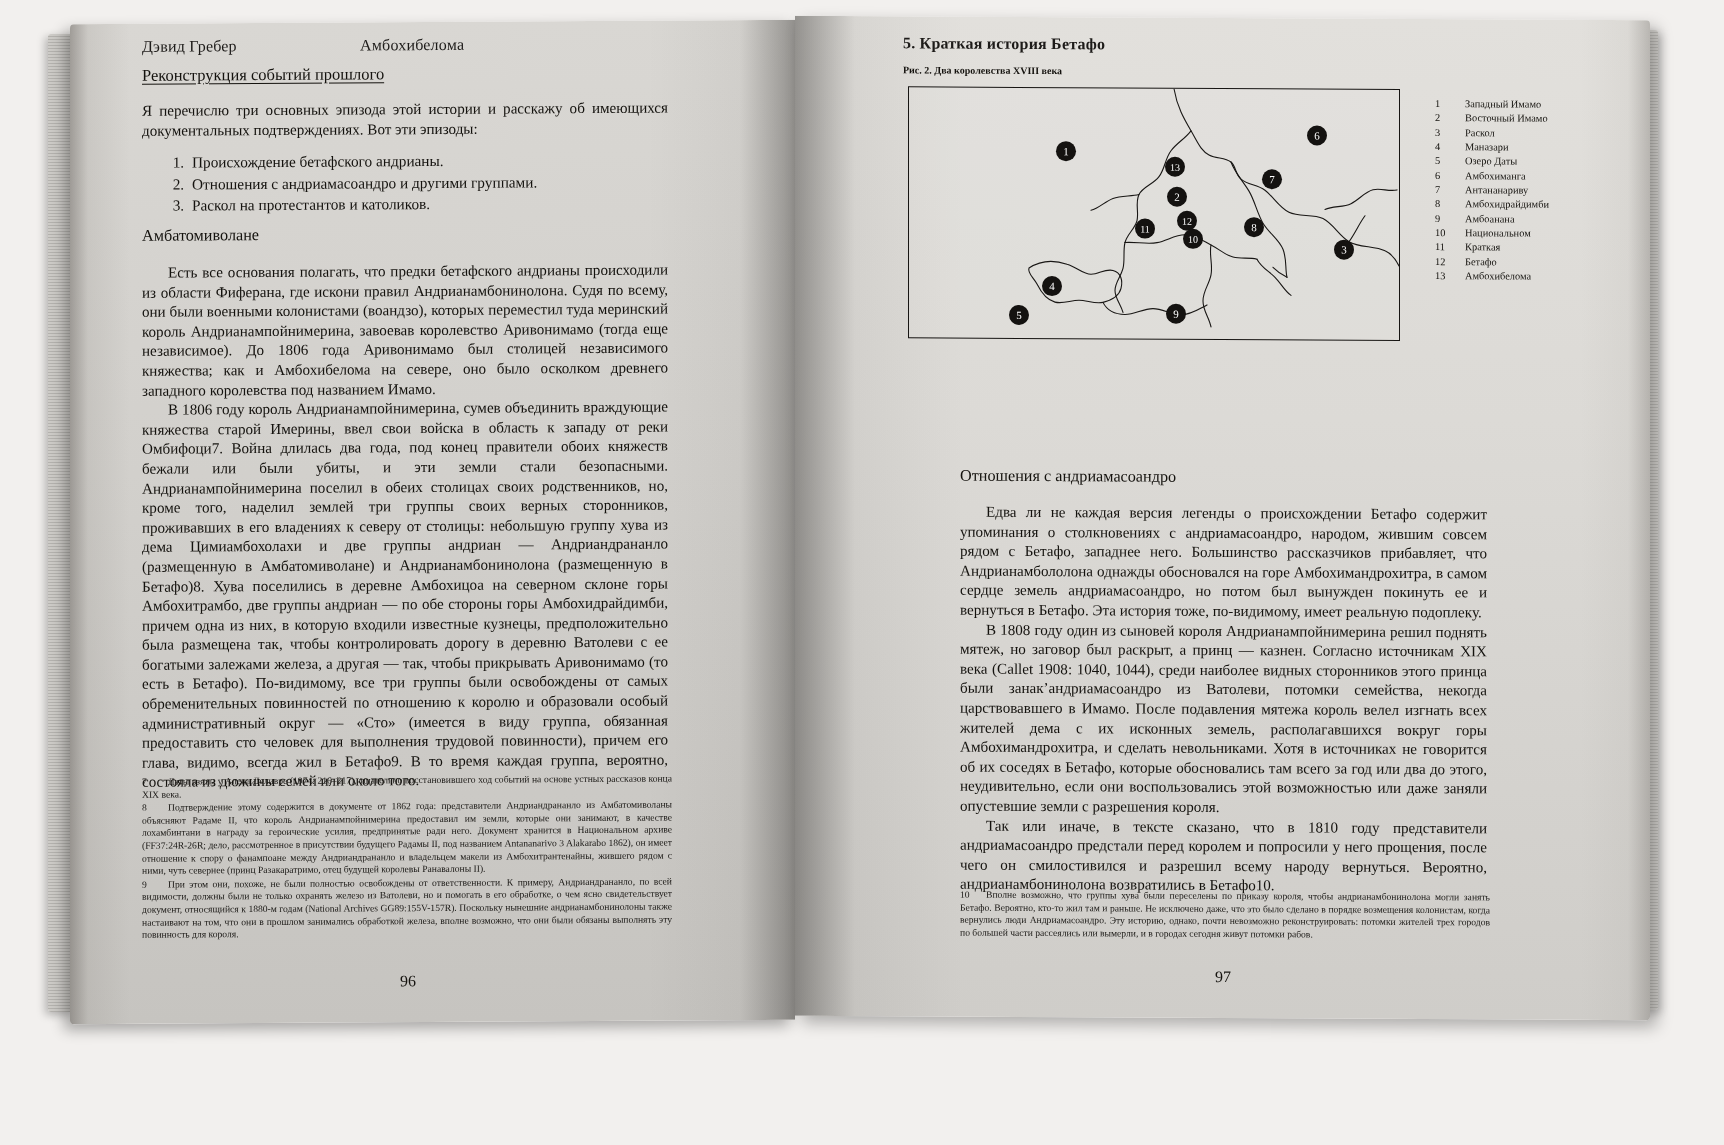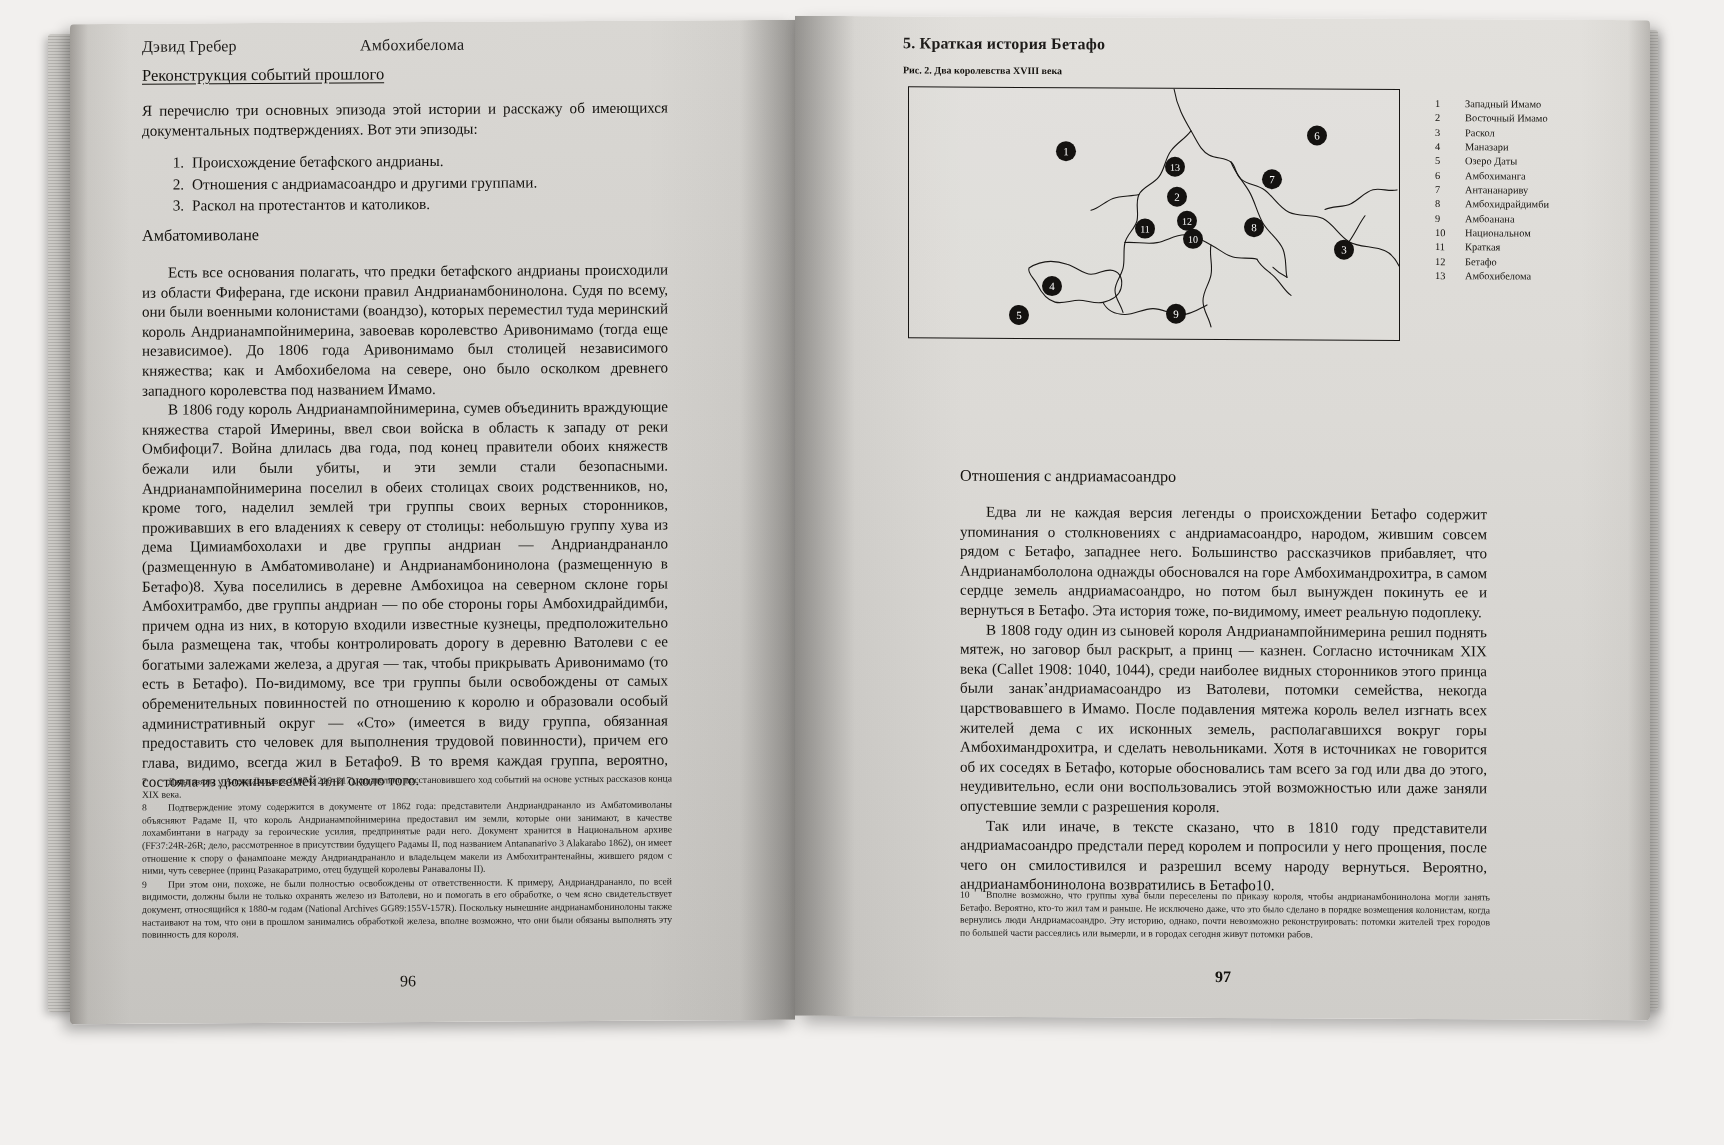--- a/index.html
+++ b/index.html
@@ -360,17 +360,17 @@
       <div class="col body-text" style="left:165px; top:486px; width:527px;">
         <p>Едва ли не каждая версия легенды о происхождении Бетафо содержит упоминания о столкновениях с андриамасоандро, народом, жившим совсем рядом с Бетафо, западнее него. Большинство рассказчиков прибавляет, что Андрианамбололона однажды обосновался на горе Амбохимандрохитра, в самом сердце земель андриамасоандро, но потом был вынужден покинуть ее и вернуться в Бетафо. Эта история тоже, по-видимому, имеет реальную подоплеку.</p>
         <p>В 1808 году один из сыновей короля Андрианампойнимерина решил поднять мятеж, но заговор был раскрыт, а принц — казнен. Согласно источникам XIX века (Callet 1908: 1040, 1044), среди наиболее видных сторонников этого принца были занак’андриамасоандро из Ватолеви, потомки семейства, некогда царствовавшего в Имамо. После подавления мятежа король велел изгнать всех жителей дема с их исконных земель, располагавшихся вокруг горы Амбохимандрохитра, и сделать невольниками. Хотя в источниках не говорится об их соседях в Бетафо, которые обосновались там всего за год или два до этого, неудивительно, если они воспользовались этой возможностью или даже заняли опустевшие земли с разрешения короля.</p>
         <p>Так или иначе, в тексте сказано, что в 1810 году представители андриамасоандро предстали перед королем и попросили у него прощения, после чего он смилостивился и разрешил всему народу вернуться. Вероятно, андрианамбонинолона возвратились в Бетафо10.</p>
       </div>
 
       <div class="footnotes" style="left:165px; top:872px; width:530px;">
         <span class="fn"><span class="num">10</span><span>Вполне возможно, что группы хува были переселены по приказу короля, чтобы андрианамбонинолона могли занять Бетафо. Вероятно, кто-то жил там и раньше. Не исключено даже, что это было сделано в порядке возмещения колонистам, когда вернулись люди Андриамасоандро. Эту историю, однако, почти невозможно реконструировать: потомки жителей трех городов по большей части рассеялись или вымерли, и в городах сегодня живут потомки рабов.</span></span>
       </div>
 
-      <div class="folio" style="left:420px; top:950px;font-weight:bold;">97</div>
+      <div class="folio" style="left:420px; top:950px;">97</div>
     </div>
   </div>
 
 </div>
 
 </body></html>

